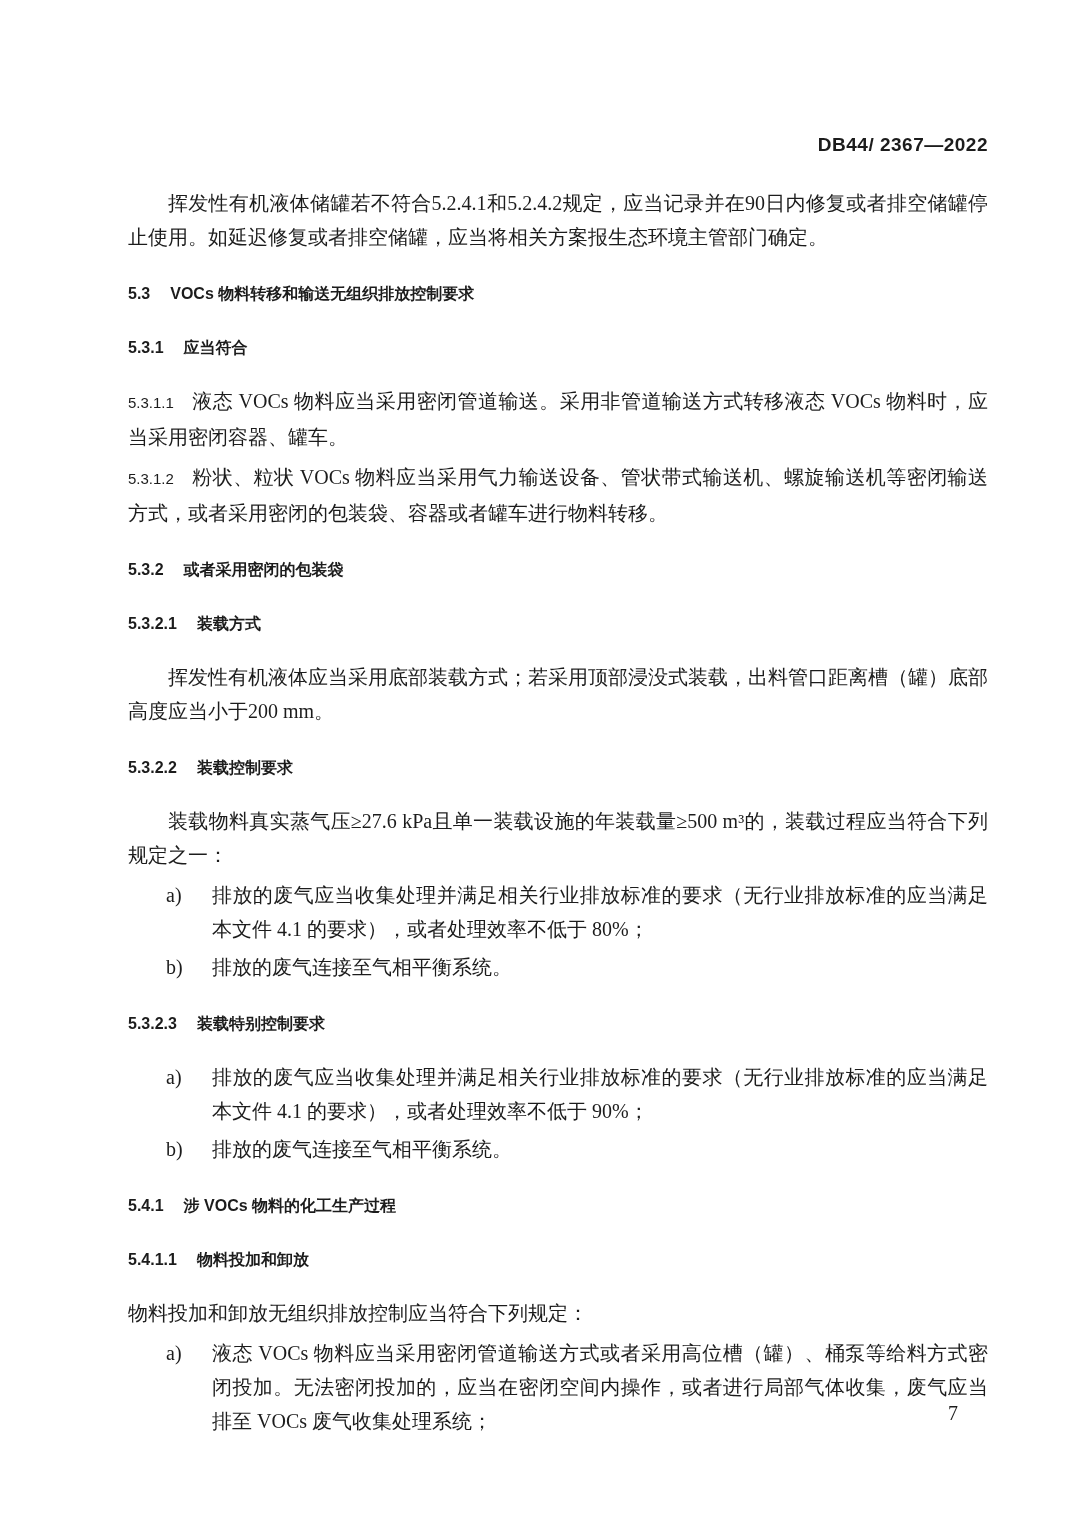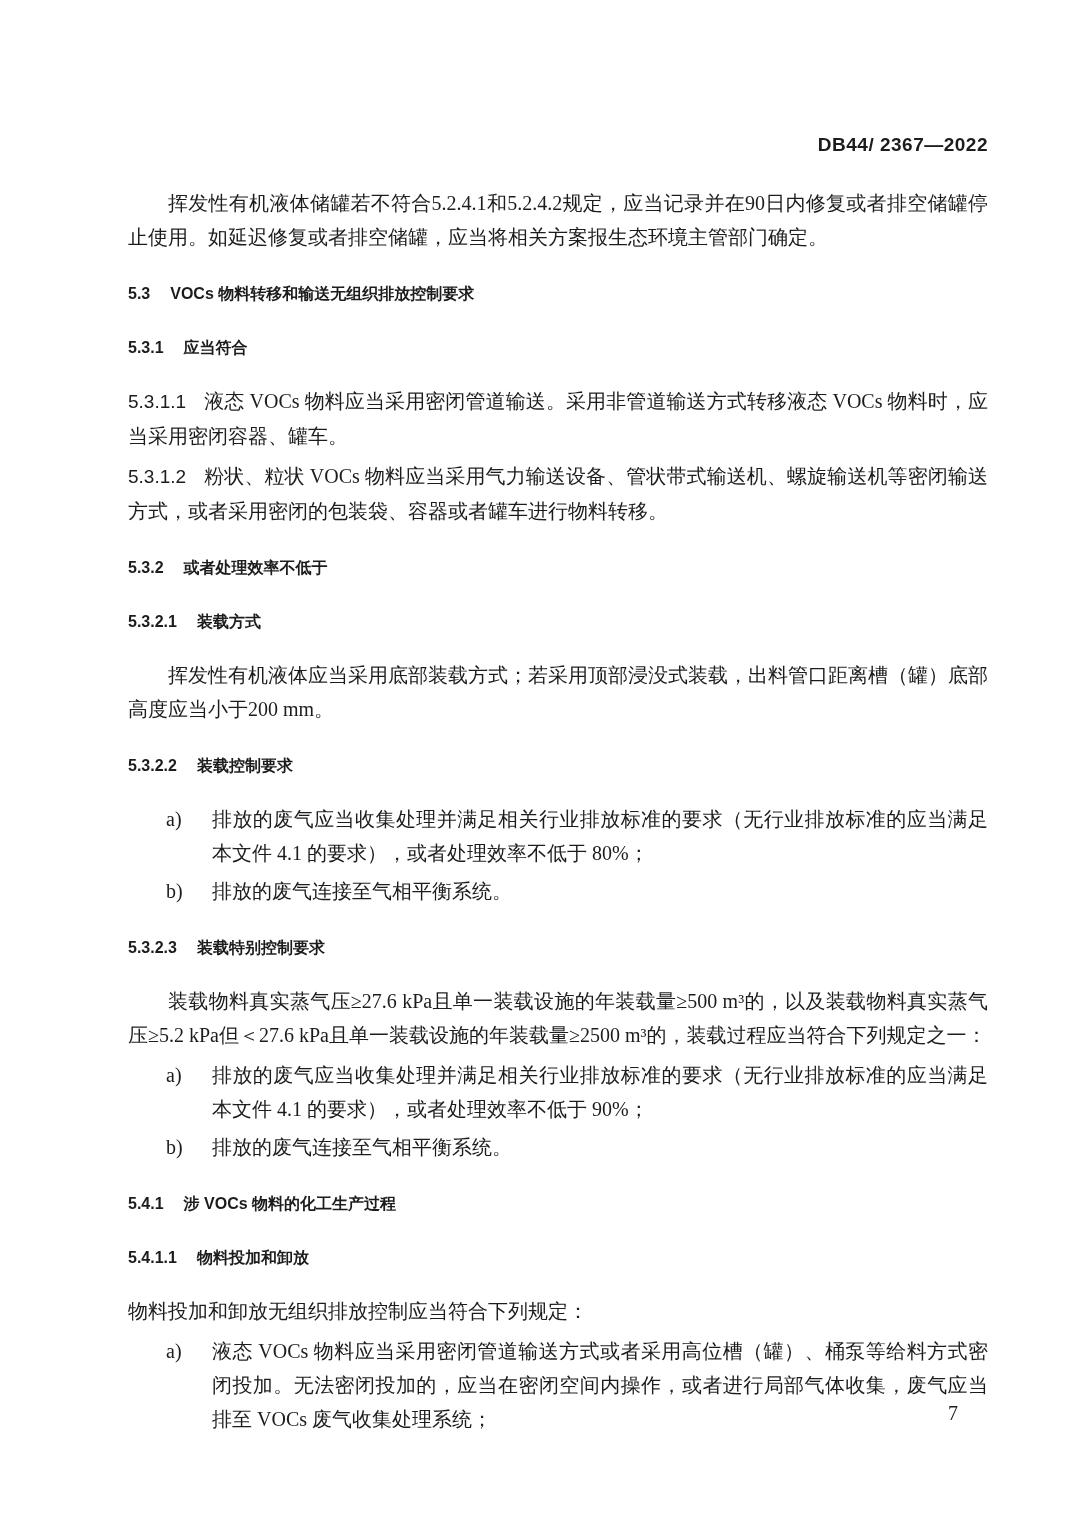--- a/index.html
+++ b/index.html
@@ -38,21 +38,21 @@
     margin: 8px 0 6px 0;
     text-indent: 2em;
     text-align: justify;
   }
   p.clause-para {
     margin: 0 0 6px 0;
     text-align: justify;
   }
   .clause-num {
     font-family: "Liberation Sans", "DejaVu Sans", sans-serif;
-    font-size: 19px;
+    font-size: 15px;
     margin-right: 18px;
     white-space: nowrap;
   }
   h2.sec, h3.sec, h4.sec {
     font-family: "Liberation Sans", "DejaVu Sans", sans-serif;
     font-weight: 700;
     font-size: 16px;
     line-height: 28px;
     margin: 26px 0 22px 0;
   }
@@ -99,48 +99,48 @@
     <p class="clause-para">
       <span class="clause-num">5.3.1.1</span><span>液态 VOCs 物料应当采用密闭管道输送。采用非管道输送方式转移液态 VOCs 物料时，应当采用密闭容器、罐车。</span>
     </p>
 
     <p class="clause-para">
       <span class="clause-num">5.3.1.2</span><span>粉状、粒状 VOCs 物料应当采用气力输送设备、管状带式输送机、螺旋输送机等密闭输送方式，或者采用密闭的包装袋、容器或者罐车进行物料转移。</span>
     </p>
 
 
     <h3 class="sec">
-      <span class="sec-num">5.3.2</span><span>或者处理效率不低于</span>
+      <span class="sec-num">5.3.2</span><span>或者采用密闭的包装袋</span>
     </h3>
 
     <h4 class="sec">
       <span class="sec-num">5.3.2.1</span><span>装载方式</span>
     </h4>
 
     <p class="body-para">挥发性有机液体应当采用底部装载方式；若采用顶部浸没式装载，出料管口距离槽（罐）底部高度应当小于200 mm。</p>
 
     <h4 class="sec">
       <span class="sec-num">5.3.2.2</span><span>装载控制要求</span>
     </h4>
 
+    <p class="body-para">装载物料真实蒸气压≥27.6 kPa且单一装载设施的年装载量≥500 m³的，装载过程应当符合下列规定之一：</p>
 
     <div class="list-item">
       <span class="list-label">a)</span>
       <span class="list-text">排放的废气应当收集处理并满足相关行业排放标准的要求（无行业排放标准的应当满足本文件 4.1 的要求），或者处理效率不低于 80%；</span>
     </div>
     <div class="list-item">
       <span class="list-label">b)</span>
       <span class="list-text">排放的废气连接至气相平衡系统。</span>
     </div>
 
     <h4 class="sec">
       <span class="sec-num">5.3.2.3</span><span>装载特别控制要求</span>
     </h4>
 
-    <p class="body-para">装载物料真实蒸气压≥27.6 kPa且单一装载设施的年装载量≥500 m³的，以及装载物料真实蒸气压≥5.2 kPa但＜27.6 kPa且单一装载设施的年装载量≥2500 m³的，装载过程应当符合下列规定之一：</p>
 
     <div class="list-item">
       <span class="list-label">a)</span>
       <span class="list-text">排放的废气应当收集处理并满足相关行业排放标准的要求（无行业排放标准的应当满足本文件 4.1 的要求），或者处理效率不低于 90%；</span>
     </div>
     <div class="list-item">
       <span class="list-label">b)</span>
       <span class="list-text">排放的废气连接至气相平衡系统。</span>
     </div>
 

